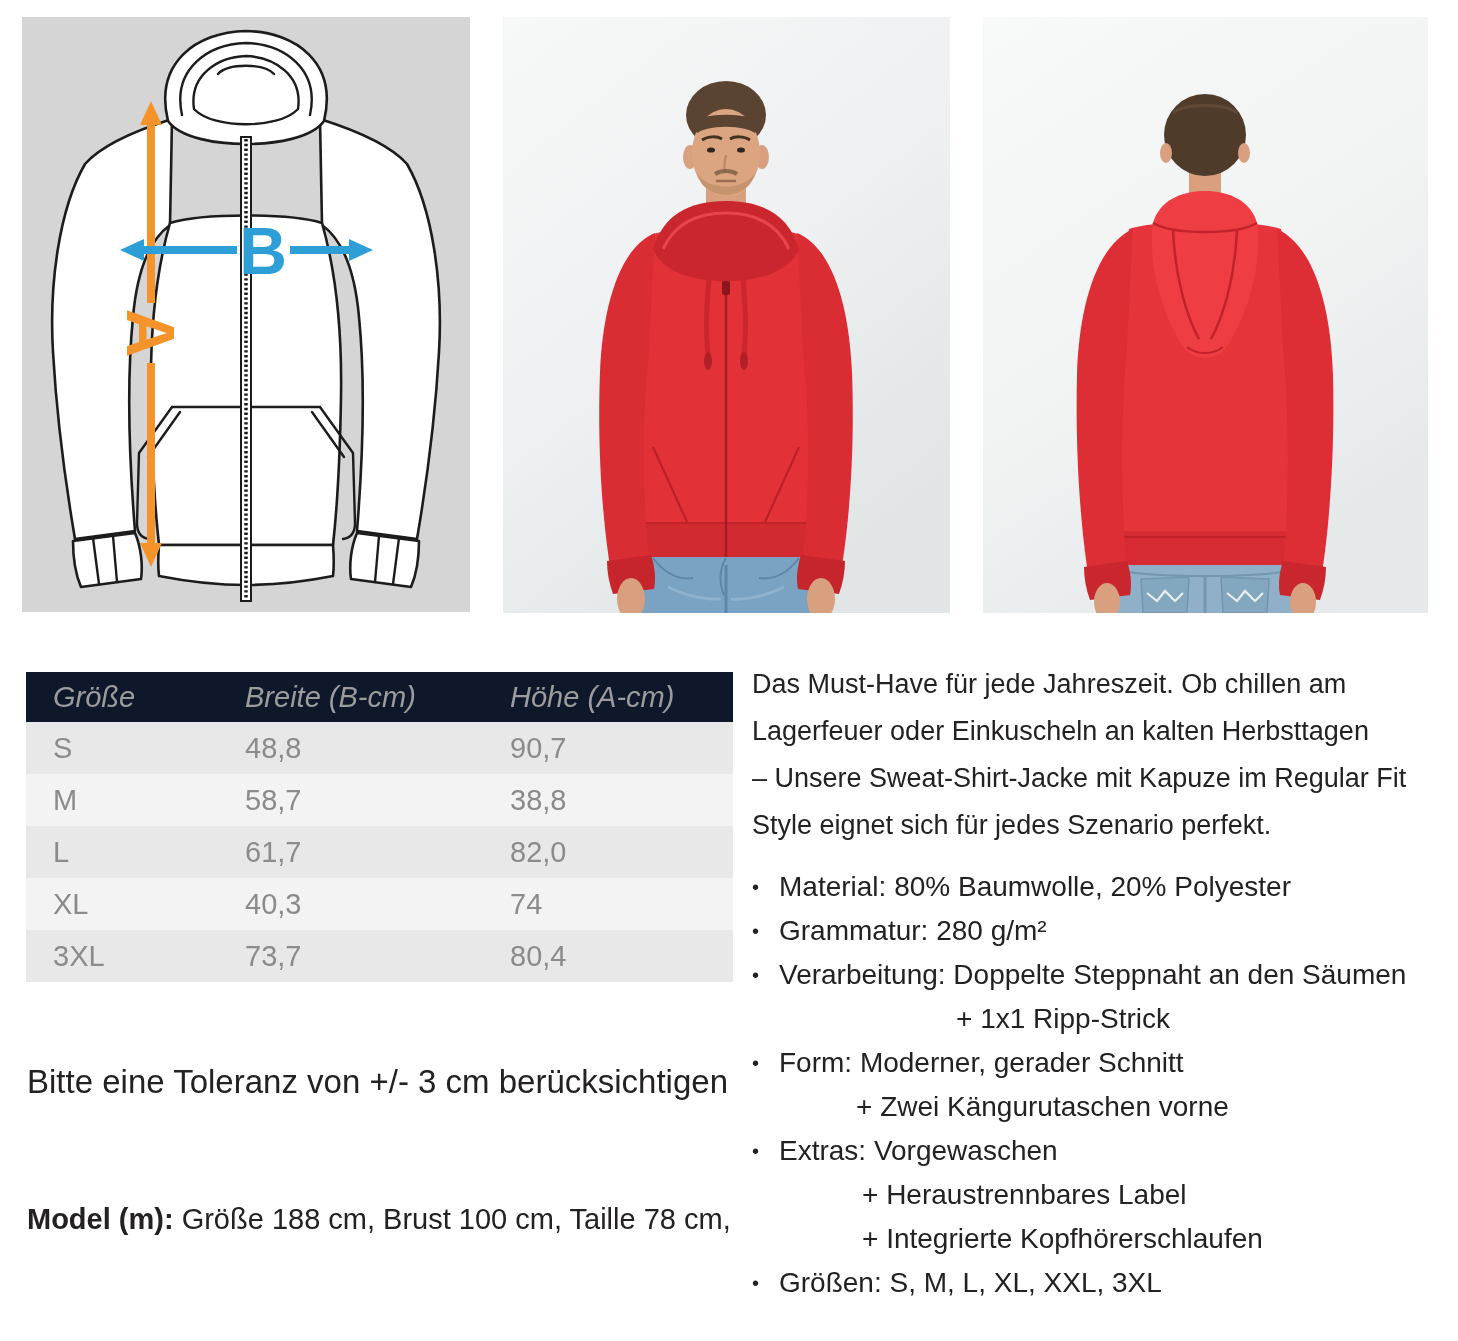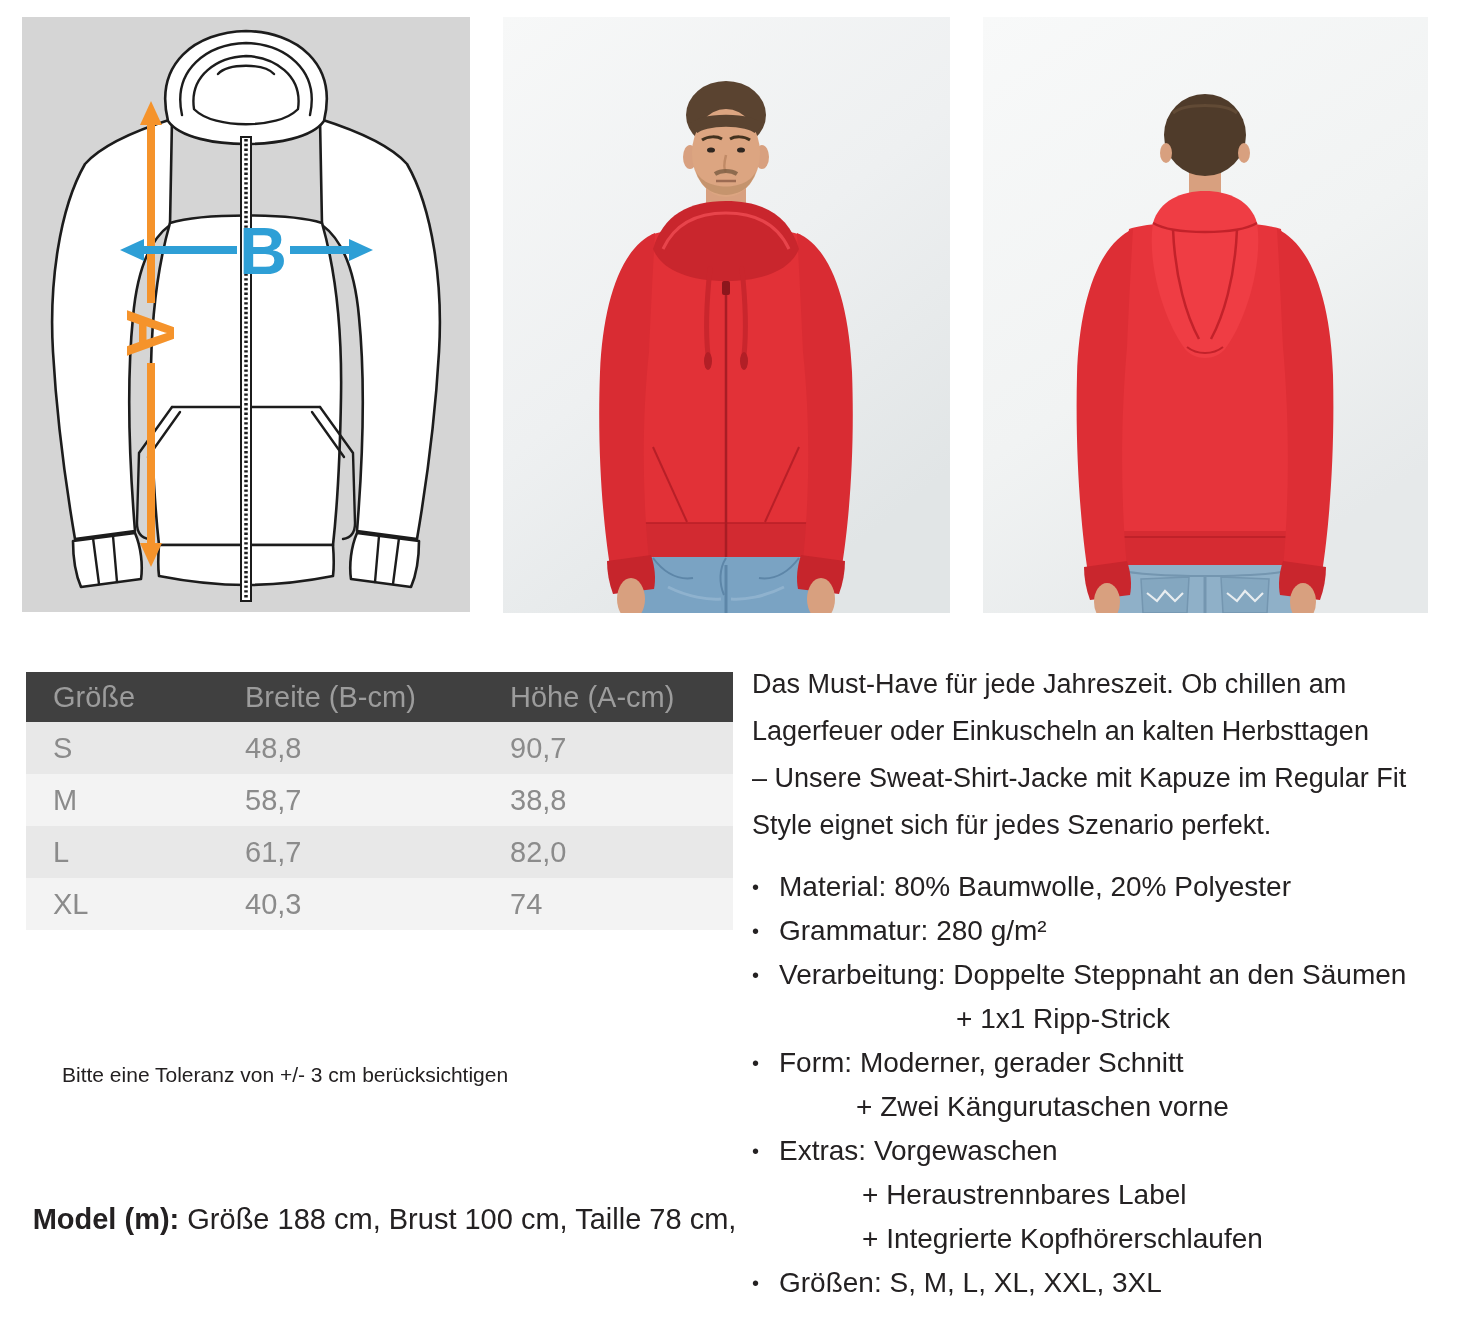--- a/index.html
+++ b/index.html
@@ -7,28 +7,28 @@
         font-family:"Liberation Sans",sans-serif;color:#242122;}
   .panel{position:absolute;top:17px;}
   .panel svg{display:block;}
   #diagramPanel{left:22px;}
   #frontPanel{left:503px;}
   #backPanel{left:983px;}
 
   
   .size-table{position:absolute;left:26px;top:672px;width:707px;border-collapse:collapse;
               font-size:29px;table-layout:fixed;}
-  .size-table th{height:50px;background:#404040;color:#9c9c9c;font-weight:normal;text-align:left;padding:0;}
+  .size-table th{height:50px;background:#0f172a;color:#9c9c9c;font-weight:normal;text-align:left;padding:0;font-style:italic;}
   .size-table td{height:52px;color:#8b8b8b;padding:0;}
   .size-table th:first-child,.size-table td:first-child{padding-left:27px;}
   .size-table tbody tr:nth-child(odd){background:#e8e8e8;}
   .size-table tbody tr:nth-child(even){background:#f3f3f3;}
 
-  .tolerance{position:absolute;left:27px;top:1063px;font-size:21px;color:#242122;margin-left:35px;}
-  .model{position:absolute;left:27px;top:1197px;width:715px;font-size:29px;line-height:44px;color:#242122;text-align:center;}
+  .tolerance{position:absolute;left:27px;top:1063px;font-size:33px;color:#242122;}
+  .model{position:absolute;left:27px;top:1197px;width:715px;font-size:29px;line-height:44px;color:#242122;}
   .model .lbl{font-weight:bold;}
 
   
   .description{position:absolute;left:752px;top:661px;width:710px;color:#242122;}
   .description p{margin:0;font-size:27px;line-height:47px;}
   .bullets{list-style:none;margin:16px 0 0 0;padding:0;font-size:28px;line-height:44px;}
   .bline{display:flex;}
   .dot{width:27px;flex:0 0 27px;font-size:20px;color:#242122;}
   .btext{flex:1;}
   .cont{line-height:44px;}
@@ -221,20 +221,25 @@
       <tr>
         <td>L</td>
         <td>61,7</td>
         <td>82,0</td>
       </tr>
       <tr>
         <td>XL</td>
         <td>40,3</td>
         <td>74</td>
       </tr>
+      <tr>
+        <td>3XL</td>
+        <td>73,7</td>
+        <td>80,4</td>
+      </tr>
     </tbody>
   </table>
 
   <div class="tolerance">Bitte eine Toleranz von +/- 3 cm berücksichtigen</div>
 
   <div class="model">
     <div><span class="lbl">Model (m):</span> <span>Größe 188 cm, Brust 100 cm, Taille 78 cm,</span></div>
   </div>
 
   <div class="description">

